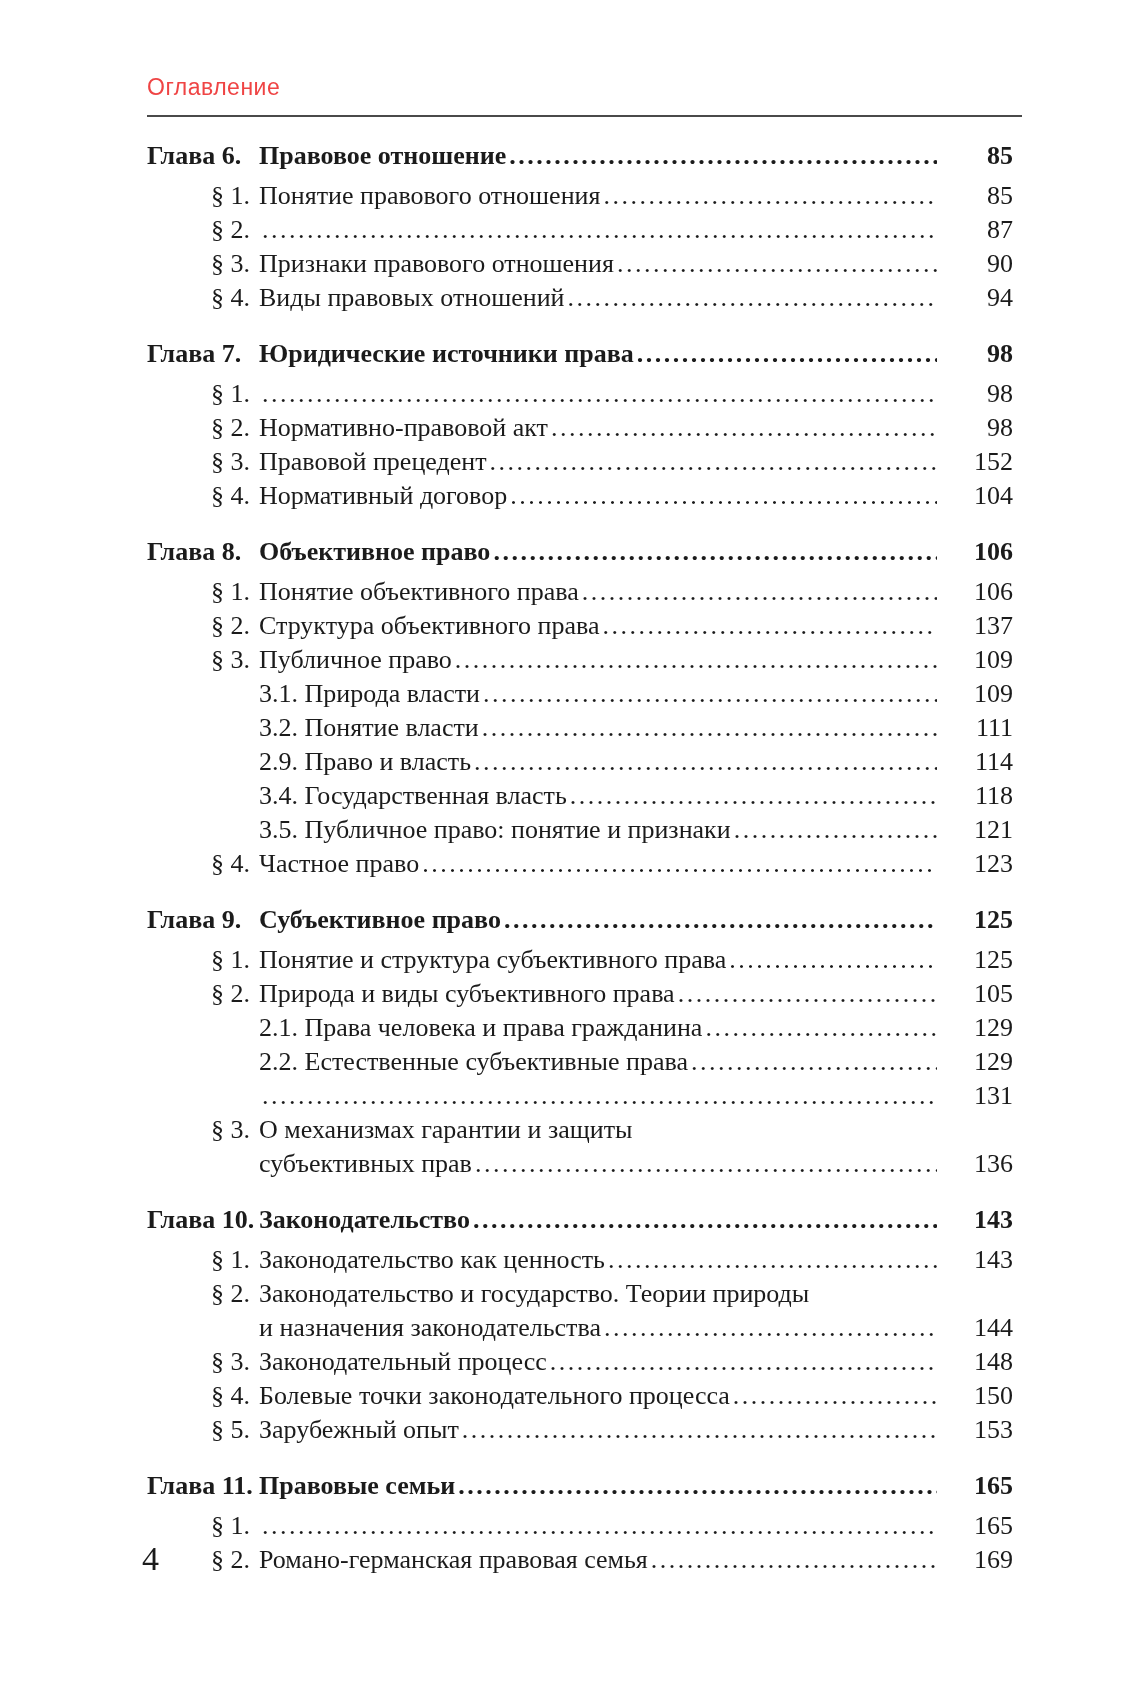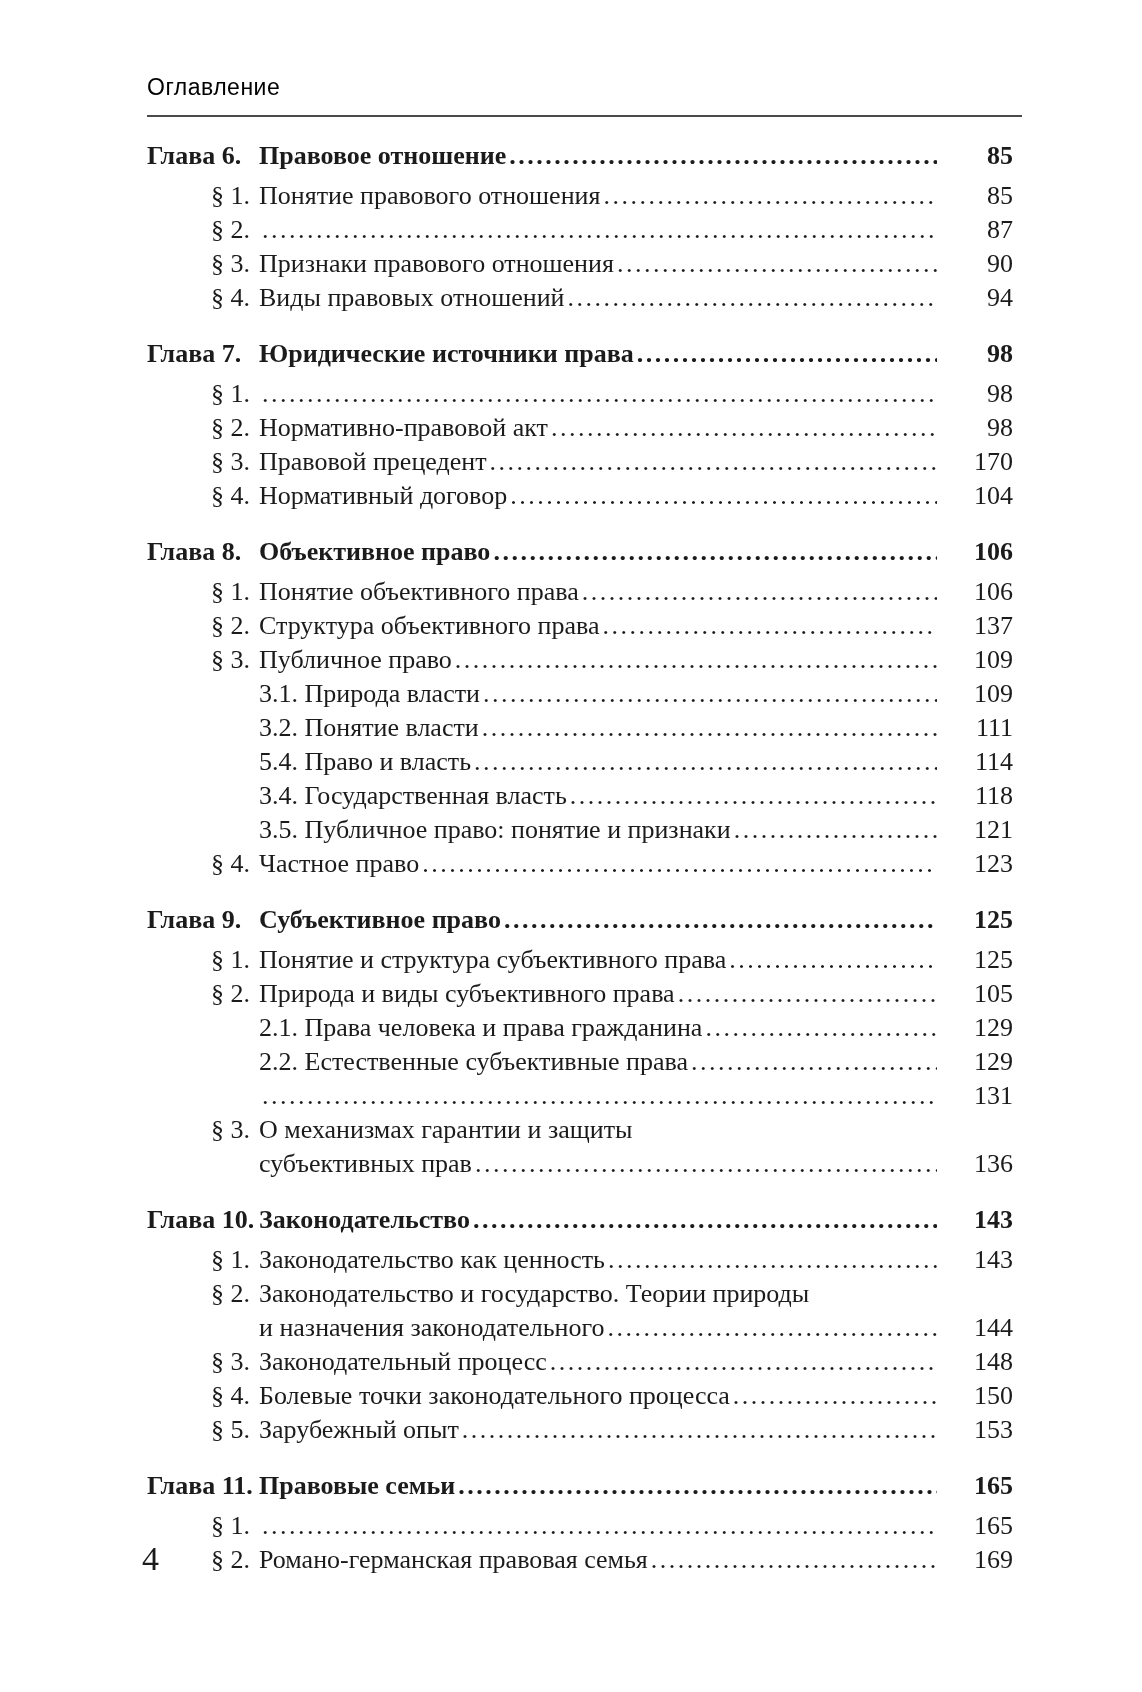--- a/index.html
+++ b/index.html
@@ -11,21 +11,21 @@
     font-size: 26px;
     overflow: hidden;
     position: relative;
   }
   .running-head {
     margin: 74px 120px 0 147px;
     padding-bottom: 14px;
     border-bottom: 2px solid #4a4a4a;
     font-family: "Liberation Sans", "DejaVu Sans", sans-serif;
     font-size: 23px;
-    color: #000000;
+    color: #ef4444;
     letter-spacing: 0.5px;
   }
   .toc {
     margin: 6px 129px 8px 147px;
   }
   .row {
     display: flex;
     align-items: baseline;
     line-height: 34px;
     white-space: nowrap;
@@ -119,21 +119,21 @@
   <div class="row item">
     <span class="lbl">§ 2.</span>
     <span class="txt">Нормативно-правовой акт</span>
     <span class="dots"></span>
     <span class="pg">98</span>
   </div>
   <div class="row item">
     <span class="lbl">§ 3.</span>
     <span class="txt">Правовой прецедент</span>
     <span class="dots"></span>
-    <span class="pg">170</span>
+    <span class="pg">152</span>
   </div>
   <div class="row item">
     <span class="lbl">§ 4.</span>
     <span class="txt">Нормативный договор</span>
     <span class="dots"></span>
     <span class="pg">104</span>
   </div>
 
   <div class="row chapter">
     <span class="lbl">Глава 8.</span>
@@ -166,21 +166,21 @@
     <span class="pg">109</span>
   </div>
   <div class="row item">
     <span class="lbl"></span>
     <span class="txt">3.2. Понятие власти</span>
     <span class="dots"></span>
     <span class="pg">111</span>
   </div>
   <div class="row item">
     <span class="lbl"></span>
-    <span class="txt">5.4. Право и власть</span>
+    <span class="txt">2.9. Право и власть</span>
     <span class="dots"></span>
     <span class="pg">114</span>
   </div>
   <div class="row item">
     <span class="lbl"></span>
     <span class="txt">3.4. Государственная власть</span>
     <span class="dots"></span>
     <span class="pg">118</span>
   </div>
   <div class="row item">
@@ -253,21 +253,21 @@
     <span class="txt">Законодательство как ценность</span>
     <span class="dots"></span>
     <span class="pg">143</span>
   </div>
   <div class="row item">
     <span class="lbl">§ 2.</span>
     <span class="txt">Законодательство и государство. Теории природы</span>
   </div>
   <div class="row item">
     <span class="lbl"></span>
-    <span class="txt">и назначения законодательного</span>
+    <span class="txt">и назначения законодательства</span>
     <span class="dots"></span>
     <span class="pg">144</span>
   </div>
   <div class="row item">
     <span class="lbl">§ 3.</span>
     <span class="txt">Законодательный процесс</span>
     <span class="dots"></span>
     <span class="pg">148</span>
   </div>
   <div class="row item">

